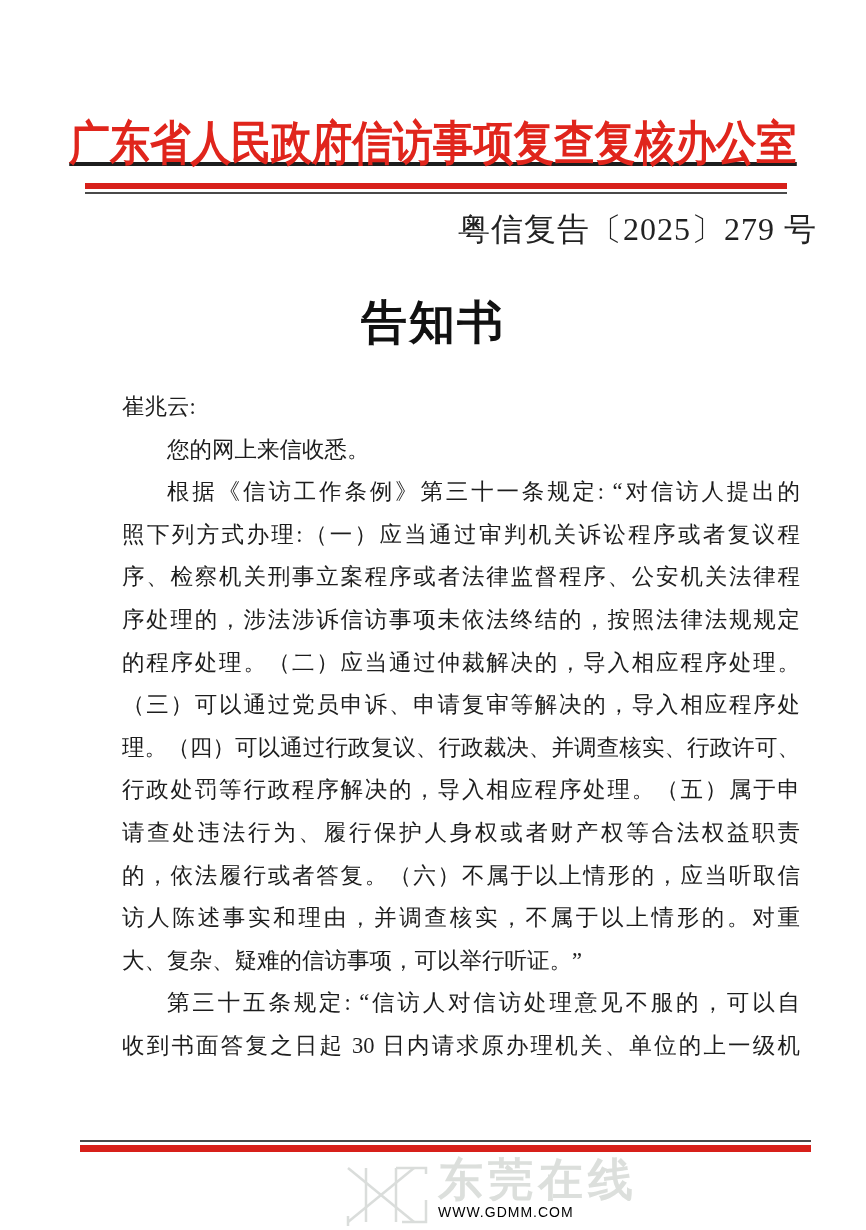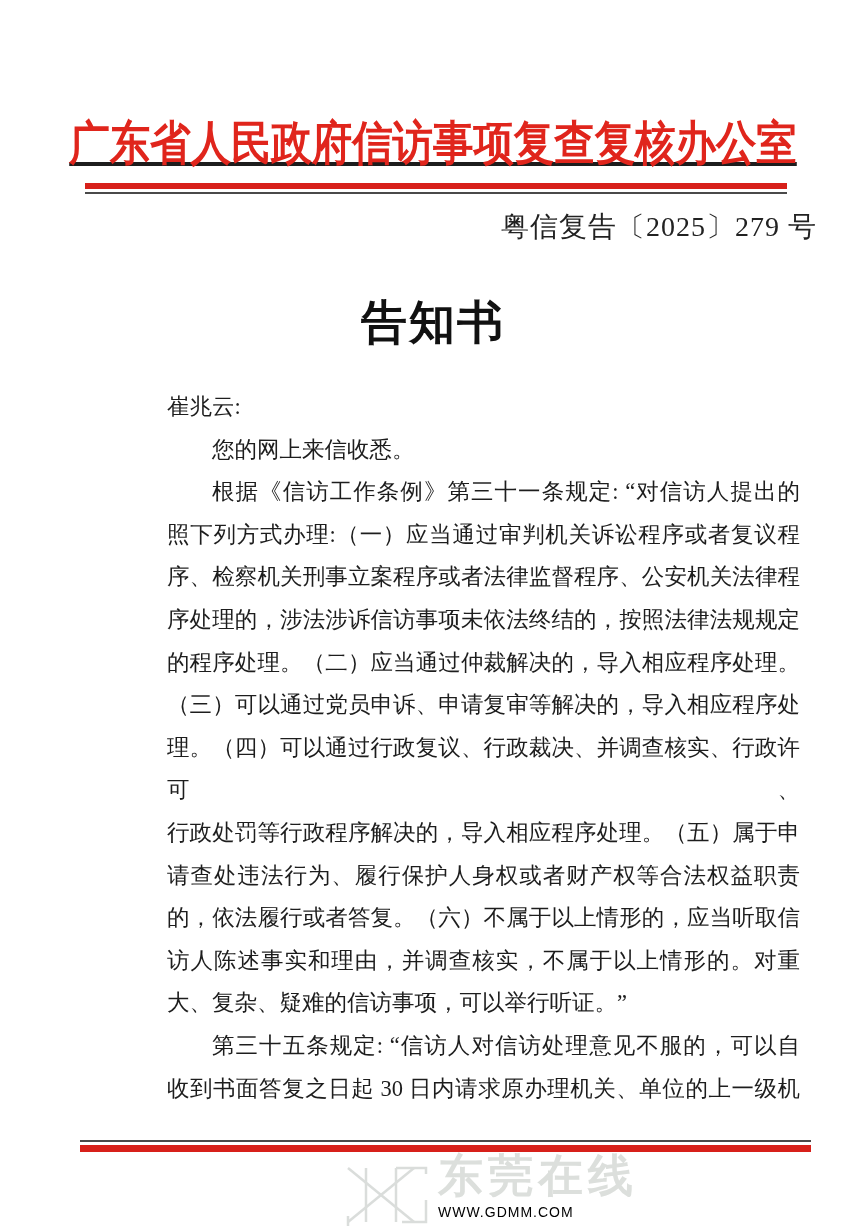--- a/index.html
+++ b/index.html
@@ -28,41 +28,40 @@
   .rule-top-red{
     position:absolute;left:85px;top:183px;width:702px;height:6px;
     background:#d7201a;
   }
   .rule-top-dark{
     position:absolute;left:85px;top:192px;width:702px;height:2px;
     background:#4a4a4a;
   }
   .doc-number{
     position:absolute;right:49px;top:208px;
-    font-size:28px;letter-spacing:1px;white-space:nowrap;
+    font-size:32px;letter-spacing:1px;white-space:nowrap;
     color:#222;
   }
   
   .doc-title{
     position:absolute;left:0;top:292px;width:866px;
     text-align:center;
     font-size:46px;font-weight:bold;letter-spacing:2px;
     color:#111;
   }
   
   .body-text{
     position:absolute;left:122px;top:386px;width:678px;
     font-size:22.5px;line-height:42.6px;
     color:#1d1d1d;
   }
   .line{
     text-align:justify;
     text-align-last:justify;
     white-space:normal;
-    margin-left:45px;
   }
   .line.end{text-align-last:left;}
   .line.ind{text-indent:45px;}
   
   .rule-bottom-dark{
     position:absolute;left:80px;top:1140px;width:731px;height:2px;
     background:#4a4a4a;
   }
   .rule-bottom-red{
     position:absolute;left:80px;top:1145px;width:731px;height:7px;
@@ -73,21 +72,21 @@
     position:absolute;left:344px;top:1156px;
     display:flex;align-items:flex-start;
     color:#d7dbd7;
     user-select:none;
   }
   .wm-logo{width:86px;height:70px;margin-top:4px;}
   .wm-text{margin-left:8px;}
   .wm-name{
     font-size:45px;line-height:48px;font-weight:bold;
     letter-spacing:5px;color:#dcdfdc;white-space:nowrap;
-    font-family:Liberation Mono, monospace;
+    font-family:Liberation Sans, sans-serif;
   }
   .wm-url{
     font-size:14px;line-height:16px;letter-spacing:1px;color:#000000;
     font-family:"Liberation Sans","DejaVu Sans",sans-serif;
     white-space:nowrap;
   }
 </style>
 </head>
 <body>
 

